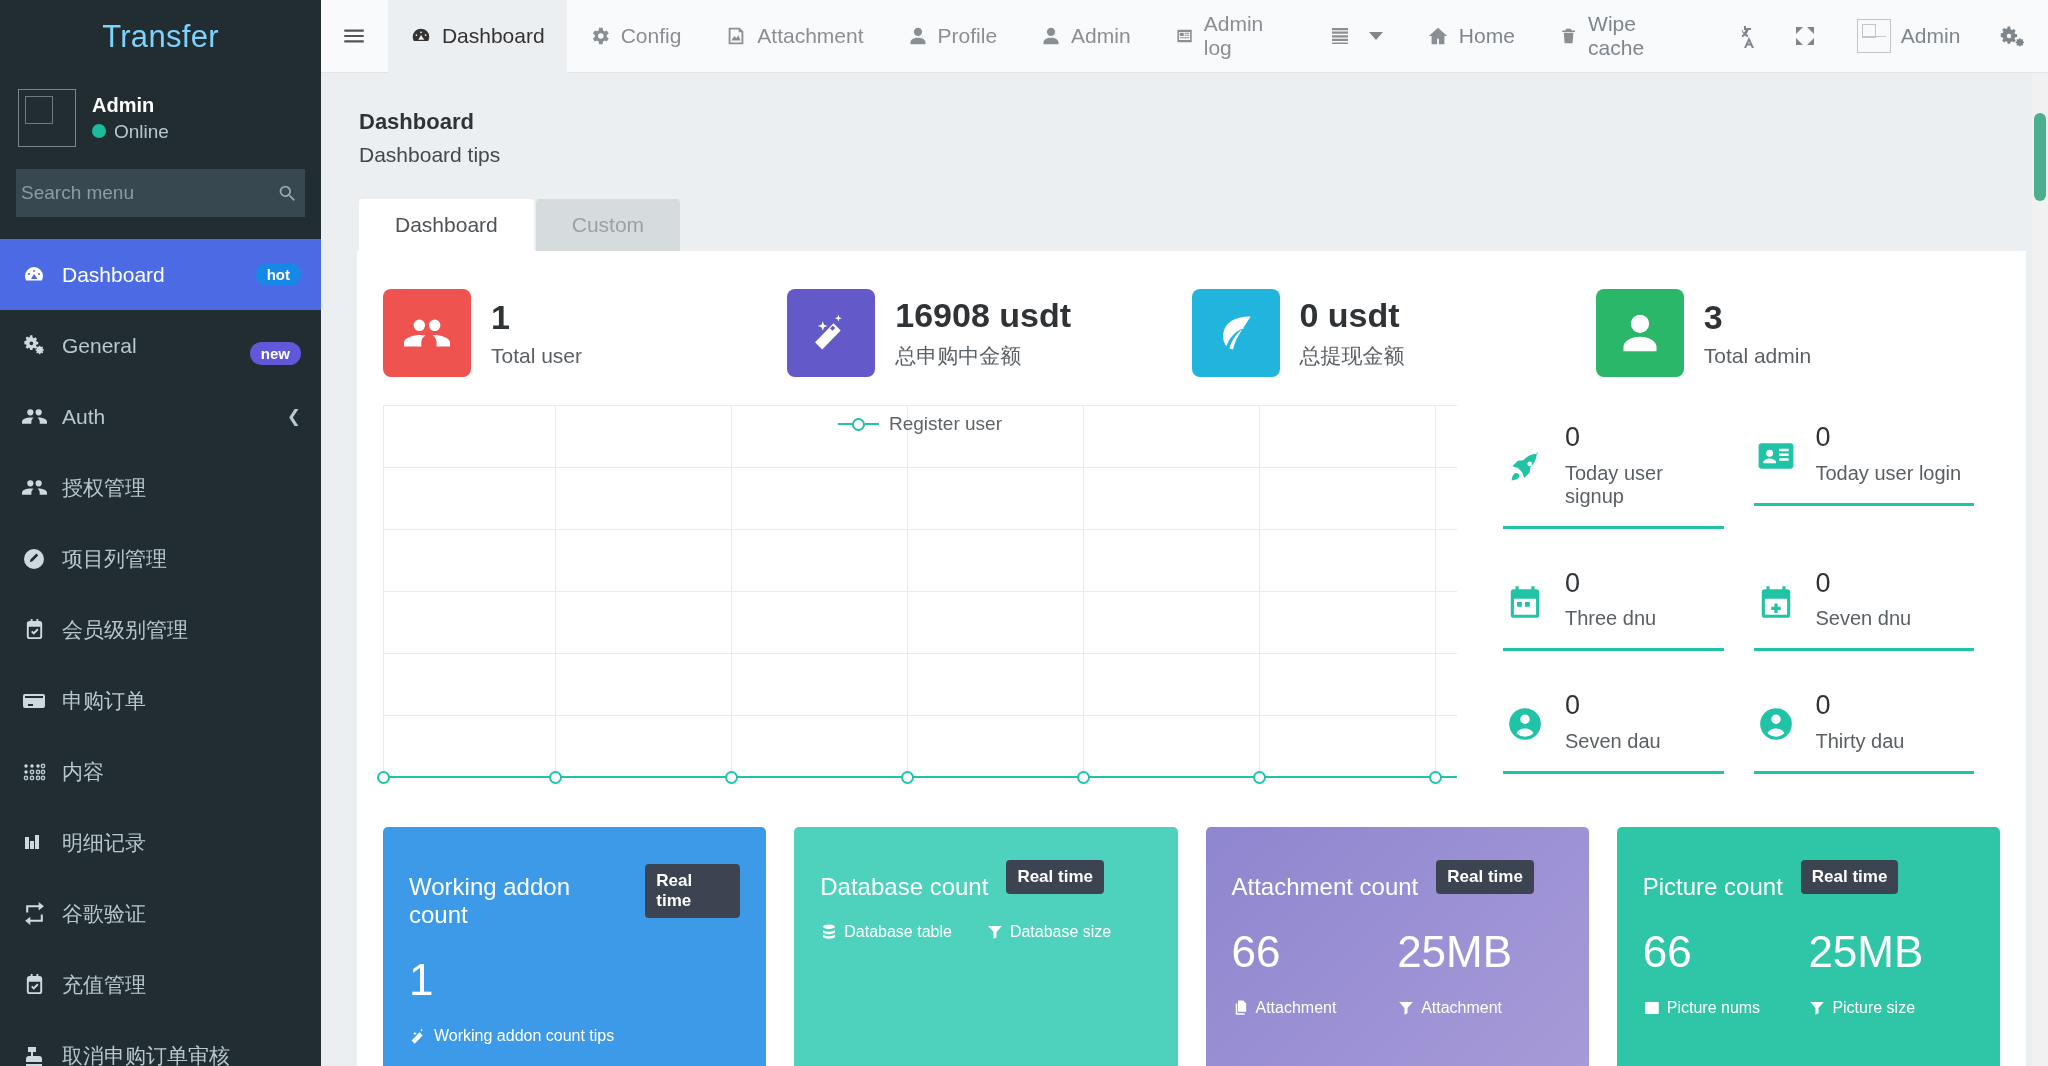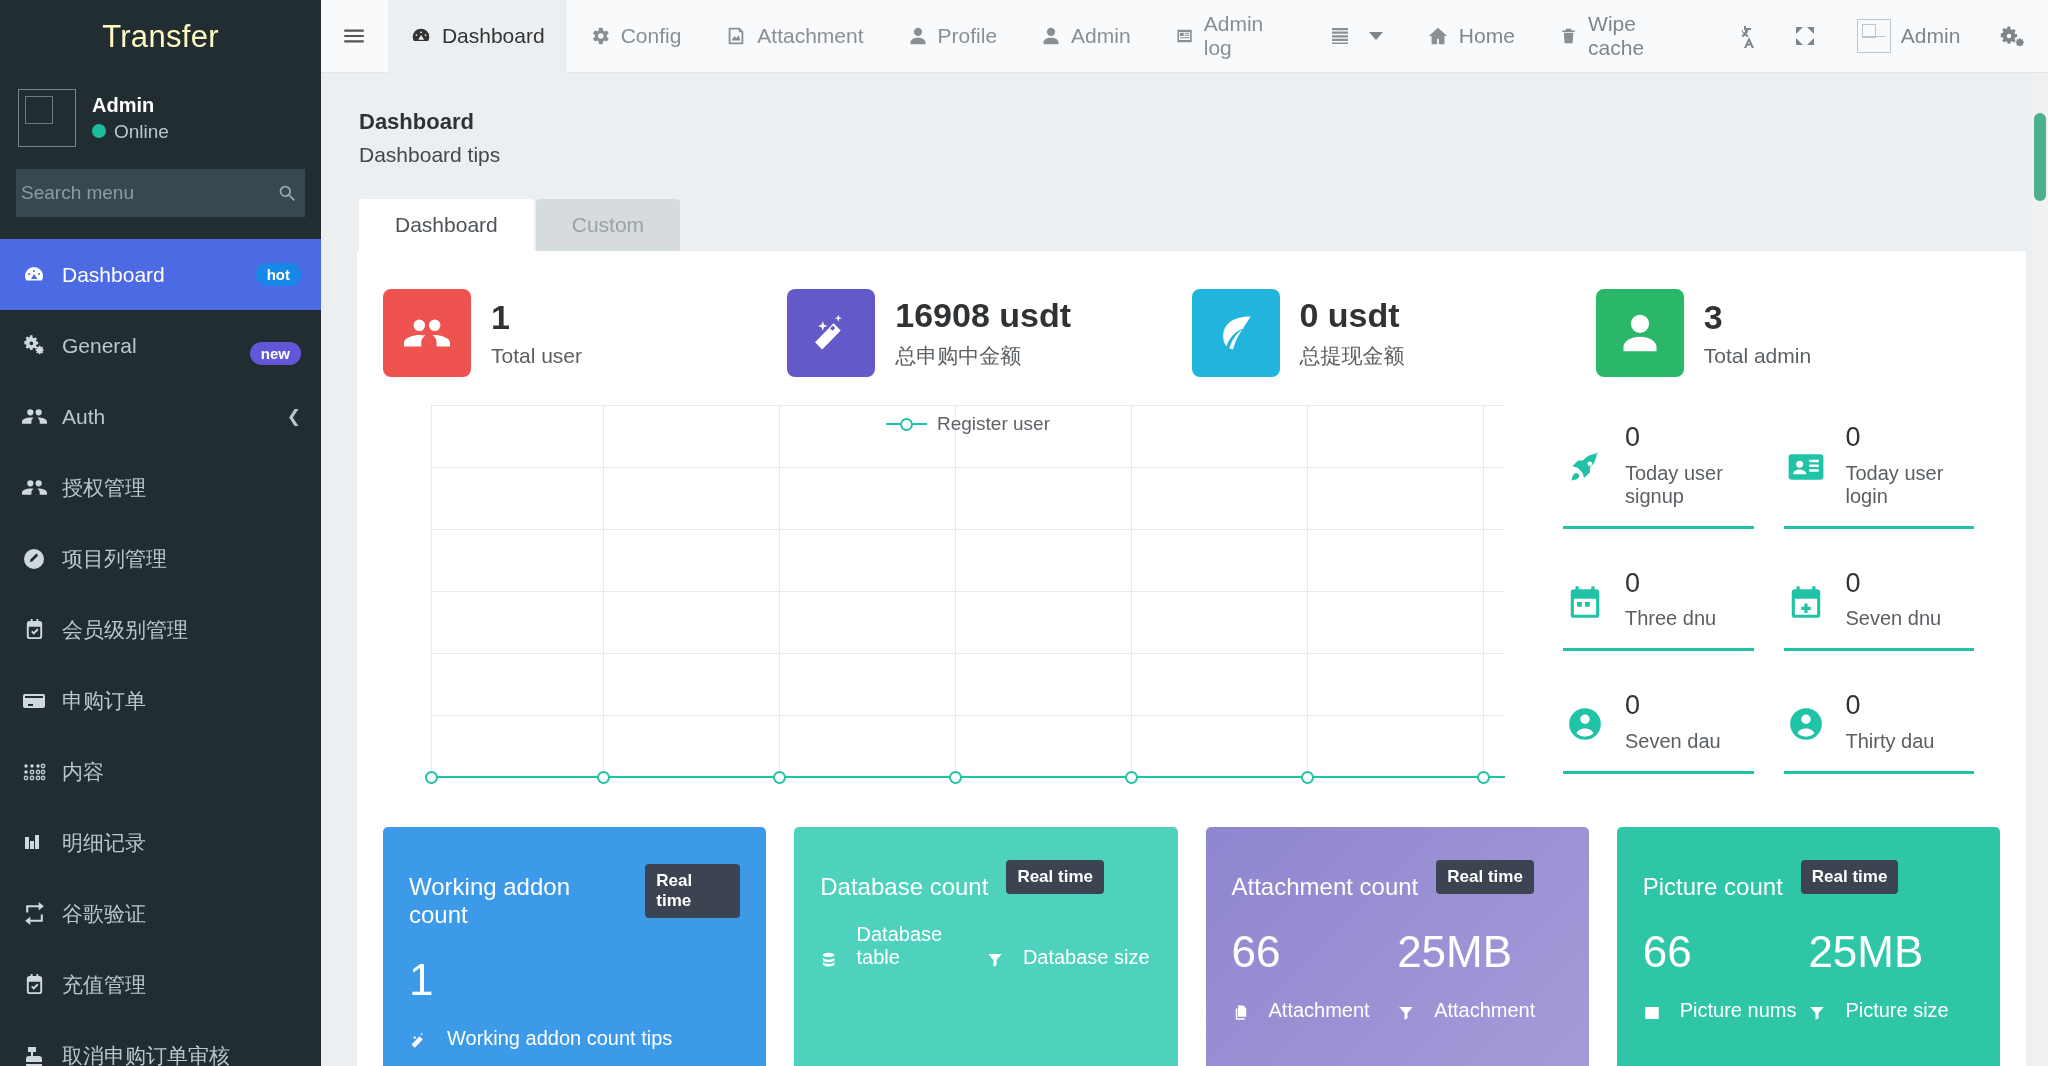--- a/index.html
+++ b/index.html
@@ -15,21 +15,21 @@
   .sidebar {
     width: 321px; flex: 0 0 321px;
     background: #222d32;
     color: #b8c7ce;
     height: 1066px;
     overflow: hidden;
     position: relative;
   }
   .brand {
     height: 73px; display: flex; align-items: center; justify-content: center;
-    color: #fef9c3; font-size: 31px; font-weight: 400; letter-spacing: .3px;
+    color: #7dd3fc; font-size: 31px; font-weight: 400; letter-spacing: .3px;
     background: #222d32;
   }
   .user-panel {
     display: flex; align-items: center; gap: 16px;
     padding: 16px 18px 22px 18px;
   }
   .avatar-broken {
     width: 58px; height: 58px; border: 1px solid #7a848a; position: relative; flex: 0 0 58px;
     background: #222d32;
   }
@@ -135,21 +135,21 @@
   .stats-row { display: flex; gap: 0; }
   .stat-card { display: flex; align-items: center; gap: 20px; flex: 1 1 0; padding: 10px 0 18px 0; }
   .stat-icon {
     width: 88px; height: 88px; border-radius: 8px; flex: 0 0 88px;
     display: flex; align-items: center; justify-content: center;
   }
   .stat-icon svg { fill: #fff; }
   .stat-num { font-size: 34px; font-weight: bold; color: #2f3336; line-height: 1.15; }
   .stat-label { font-size: 21px; color: #5a5f63; margin-top: 6px; }
 
-  .mid-row { display: flex; gap: 12px; margin-top: 10px; margin-left: 48px; }
+  .mid-row { display: flex; gap: 0; margin-top: 10px; }
   .chart-col { flex: 0 0 1096px; padding-right: 22px; }
   .side-col { flex: 1; padding-left: 20px; }
 
   .chart-wrap { position: relative; height: 400px; }
   .chart-legend {
     position: absolute; top: 8px; left: 50%; transform: translateX(-50%);
     display: flex; align-items: center; gap: 10px; font-size: 19px; color: #5d6368;
     z-index: 3;
   }
   .legend-marker { display: flex; align-items: center; }
@@ -174,21 +174,21 @@
   .ms-label { font-size: 20px; color: #5a5f63; margin-top: 9px; }
 
   .bottom-row { display: flex; gap: 28px; margin-top: 22px; padding-bottom: 40px; }
   .info-card { flex: 1 1 0; border-radius: 5px; color: #fff; padding: 26px 26px 24px 26px; min-height: 190px; }
   .ic-head { display: flex; align-items: center; gap: 18px; }
   .ic-title { font-size: 24px; margin-top: 20px; }
   .ic-badge { background: #3b4450; color: #fff; font-size: 17px; font-weight: bold; padding: 7px 11px; border-radius: 4px; }
   .ic-values { display: flex; margin-top: 26px; }
   .ic-val { flex: 1 1 0; font-size: 44px; font-weight: 300; }
   .ic-foot { display: flex; margin-top: 22px; }
-  .ic-foot-item { flex: 1 1 0; display: flex; align-items: flex-end; gap: 19px; font-size: 20px; }
+  .ic-foot-item { flex: 1 1 0; display: flex; align-items: flex-start; gap: 6px; font-size: 16px; }
   .ic-foot-item svg { fill: #fff; }
 
   
   .scrollbar-track {
     position: absolute; right: 0; top: 73px; bottom: 0; width: 16px; background: #f1f1f1;
   }
   .scrollbar-thumb {
     position: absolute; right: 2px; top: 40px; width: 12px; height: 88px; background: #4caf90; border-radius: 6px;
   }
 </style>

